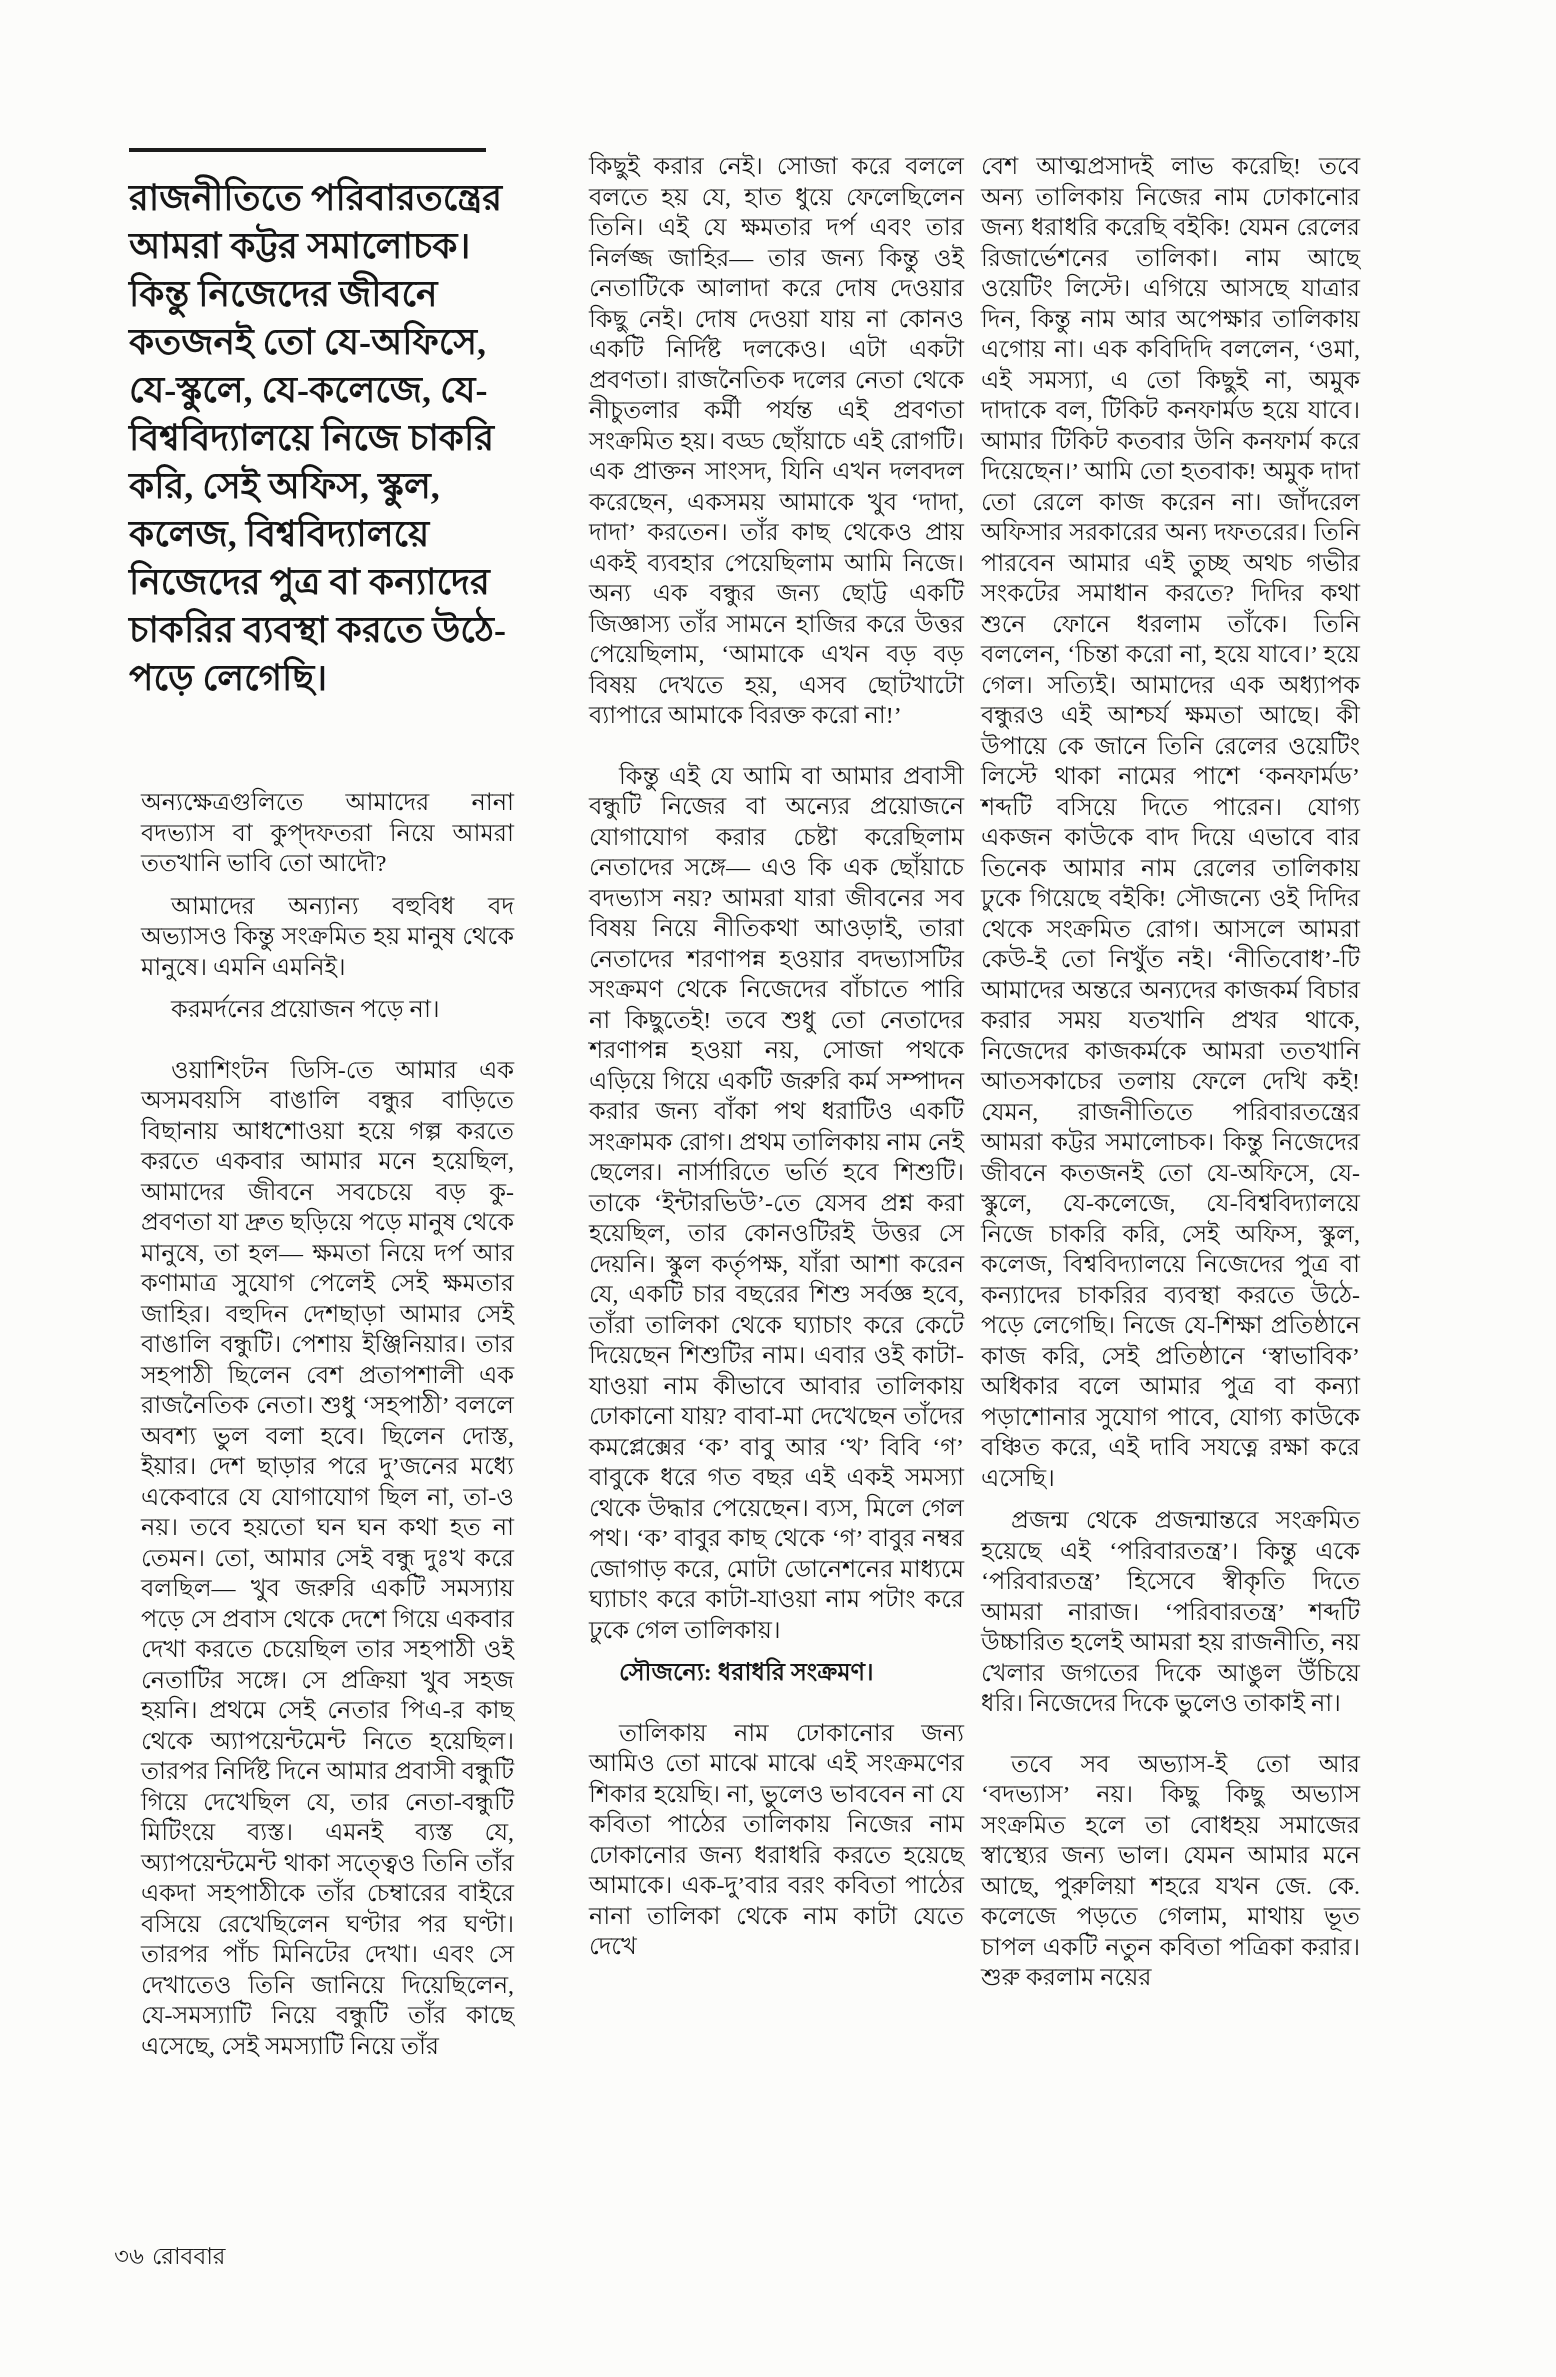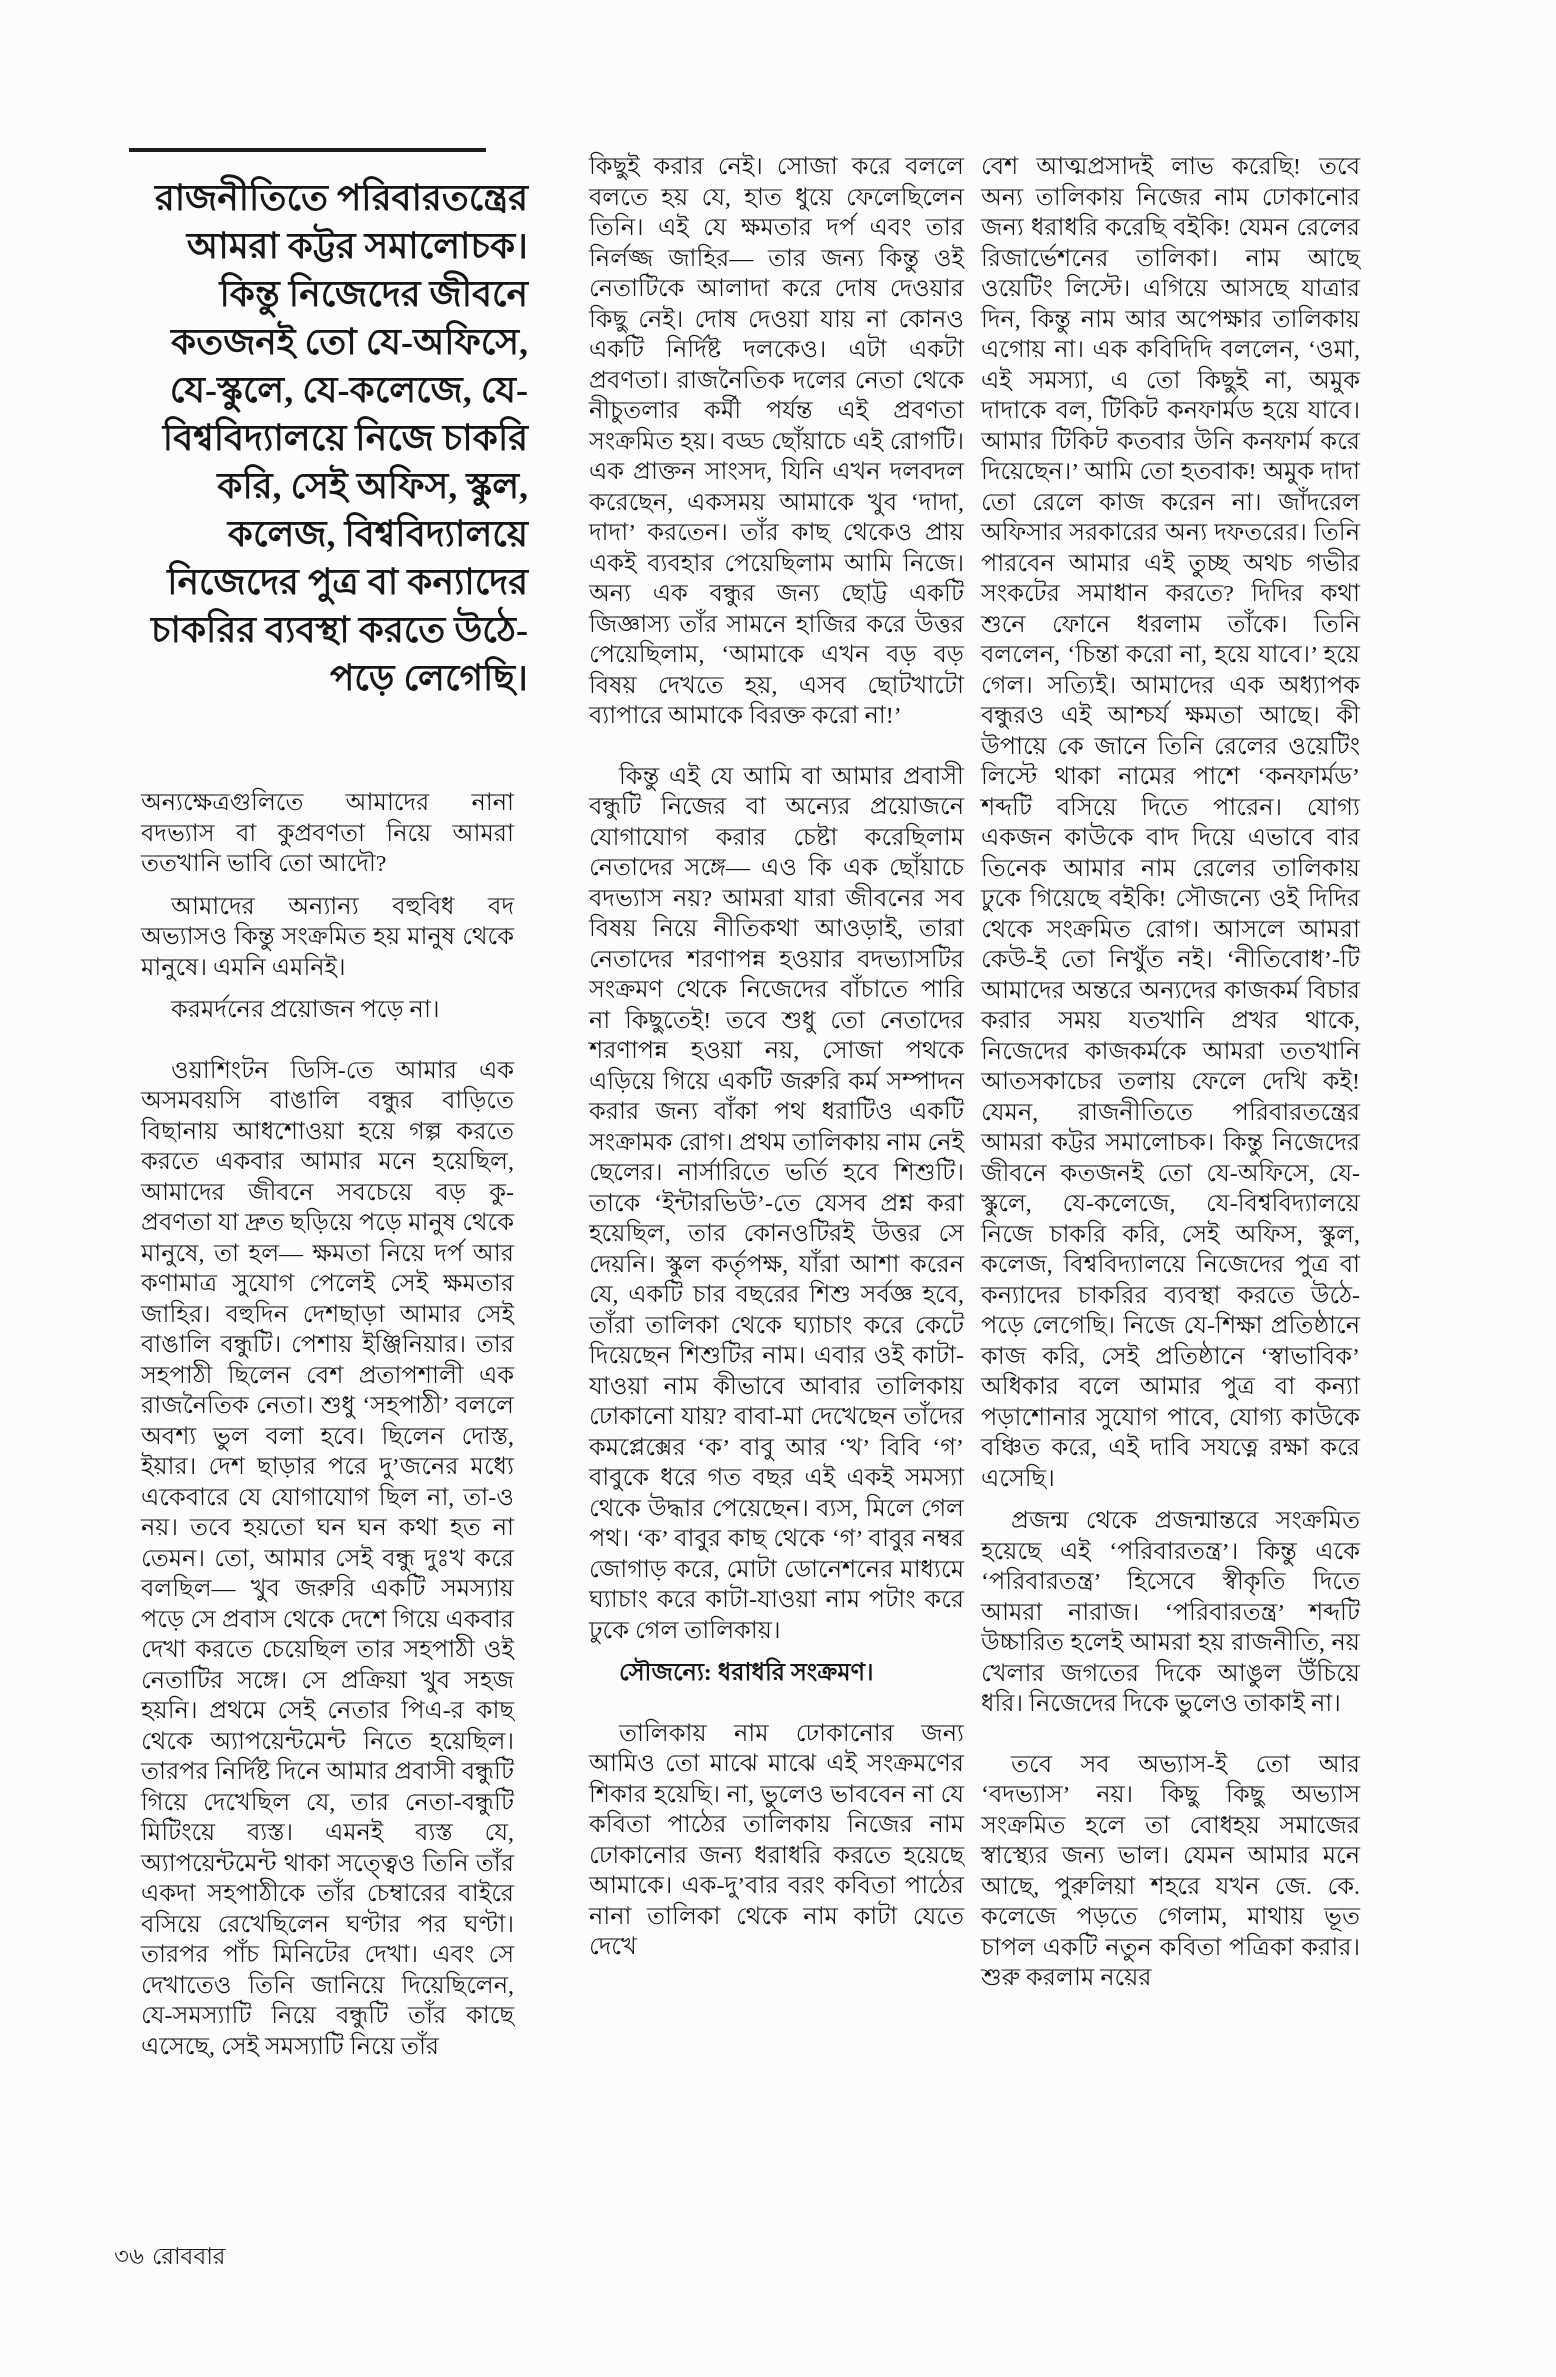--- a/index.html
+++ b/index.html
@@ -25,21 +25,21 @@
     background: #1c1c1c;
   }
   .pull-quote {
     position: absolute;
     left: 129px;
     top: 174px;
     width: 399px;
     font-size: 36px;
     line-height: 48px;
     font-weight: 700;
-    text-align: right;
+    text-align: left;
     letter-spacing: 0;
   }
   .col {
     position: absolute;
     font-size: 24px;
     line-height: 30.5px;
     text-align: justify;
     overflow: hidden;
   }
   .col p {
@@ -81,21 +81,21 @@
 <body>
 
 <div class="page">
 
   <div class="top-rule"></div>
 
   <div class="pull-quote">রাজনীতিতে পরিবারতন্ত্রের আমরা কট্টর সমালোচক। কিন্তু নিজেদের জীবনে কতজনই তো যে-অফিসে, যে-স্কুলে, যে-কলেজে, যে-বিশ্ববিদ্যালয়ে নিজে চাকরি করি, সেই অফিস, স্কুল, কলেজ, বিশ্ববিদ্যালয়ে নিজেদের পুত্র বা কন্যাদের চাকরির ব্যবস্থা করতে উঠে-পড়ে লেগেছি।</div>
 
   <div class="col col-left-body">
 
-  <p>অন্যক্ষেত্রগুলিতে আমাদের নানা বদভ্যাস বা কুপ্রবণতা নিয়ে আমরা ততখানি ভাবি তো আদৌ?</p>
+  <p>অন্যক্ষেত্রগুলিতে আমাদের নানা বদভ্যাস বা কুপ্দফতরা নিয়ে আমরা ততখানি ভাবি তো আদৌ?</p>
       <p class="indent">আমাদের অন্যান্য বহুবিধ বদ অভ্যাসও কিন্তু সংক্রমিত হয় মানুষ থেকে মানুষে। এমনি এমনিই।</p>
       <p class="indent">করমর্দনের প্রয়োজন পড়ে না।</p>
       <p class="indent space-before">ওয়াশিংটন ডিসি-তে আমার এক অসমবয়সি বাঙালি বন্ধুর বাড়িতে বিছানায় আধশোওয়া হয়ে গল্প করতে করতে একবার আমার মনে হয়েছিল, আমাদের জীবনে সবচেয়ে বড় কু-প্রবণতা যা দ্রুত ছড়িয়ে পড়ে মানুষ থেকে মানুষে, তা হল— ক্ষমতা নিয়ে দর্প আর কণামাত্র সুযোগ পেলেই সেই ক্ষমতার জাহির। বহুদিন দেশছাড়া আমার সেই বাঙালি বন্ধুটি। পেশায় ইঞ্জিনিয়ার। তার সহপাঠী ছিলেন বেশ প্রতাপশালী এক রাজনৈতিক নেতা। শুধু ‘সহপাঠী’ বললে অবশ্য ভুল বলা হবে। ছিলেন দোস্ত, ইয়ার। দেশ ছাড়ার পরে দু’জনের মধ্যে একেবারে যে যোগাযোগ ছিল না, তা-ও নয়। তবে হয়তো ঘন ঘন কথা হত না তেমন। তো, আমার সেই বন্ধু দুঃখ করে বলছিল— খুব জরুরি একটি সমস্যায় পড়ে সে প্রবাস থেকে দেশে গিয়ে একবার দেখা করতে চেয়েছিল তার সহপাঠী ওই নেতাটির সঙ্গে। সে প্রক্রিয়া খুব সহজ হয়নি। প্রথমে সেই নেতার পিএ-র কাছ থেকে অ্যাপয়েন্টমেন্ট নিতে হয়েছিল। তারপর নির্দিষ্ট দিনে আমার প্রবাসী বন্ধুটি গিয়ে দেখেছিল যে, তার নেতা-বন্ধুটি মিটিংয়ে ব্যস্ত। এমনই ব্যস্ত যে, অ্যাপয়েন্টমেন্ট থাকা সত্ত্বেও তিনি তাঁর একদা সহপাঠীকে তাঁর চেম্বারের বাইরে বসিয়ে রেখেছিলেন ঘণ্টার পর ঘণ্টা। তারপর পাঁচ মিনিটের দেখা। এবং সে দেখাতেও তিনি জানিয়ে দিয়েছিলেন, যে-সমস্যাটি নিয়ে বন্ধুটি তাঁর কাছে এসেছে, সেই সমস্যাটি নিয়ে তাঁর</p>
     </div>
 
   <div class="col col-middle">
 
   <p>কিছুই করার নেই। সোজা করে বললে বলতে হয় যে, হাত ধুয়ে ফেলেছিলেন তিনি। এই যে ক্ষমতার দর্প এবং তার নির্লজ্জ জাহির— তার জন্য কিন্তু ওই নেতাটিকে আলাদা করে দোষ দেওয়ার কিছু নেই। দোষ দেওয়া যায় না কোনও একটি নির্দিষ্ট দলকেও। এটা একটা প্রবণতা। রাজনৈতিক দলের নেতা থেকে নীচুতলার কর্মী পর্যন্ত এই প্রবণতা সংক্রমিত হয়। বড্ড ছোঁয়াচে এই রোগটি। এক প্রাক্তন সাংসদ, যিনি এখন দলবদল করেছেন, একসময় আমাকে খুব ‘দাদা, দাদা’ করতেন। তাঁর কাছ থেকেও প্রায় একই ব্যবহার পেয়েছিলাম আমি নিজে। অন্য এক বন্ধুর জন্য ছোট্ট একটি জিজ্ঞাস্য তাঁর সামনে হাজির করে উত্তর পেয়েছিলাম, ‘আমাকে এখন বড় বড় বিষয় দেখতে হয়, এসব ছোটখাটো ব্যাপারে আমাকে বিরক্ত করো না!’</p>
       <p class="indent space-before">কিন্তু এই যে আমি বা আমার প্রবাসী বন্ধুটি নিজের বা অন্যের প্রয়োজনে যোগাযোগ করার চেষ্টা করেছিলাম নেতাদের সঙ্গে— এও কি এক ছোঁয়াচে বদভ্যাস নয়? আমরা যারা জীবনের সব বিষয় নিয়ে নীতিকথা আওড়াই, তারা নেতাদের শরণাপন্ন হওয়ার বদভ্যাসটির সংক্রমণ থেকে নিজেদের বাঁচাতে পারি না কিছুতেই! তবে শুধু তো নেতাদের শরণাপন্ন হওয়া নয়, সোজা পথকে এড়িয়ে গিয়ে একটি জরুরি কর্ম সম্পাদন করার জন্য বাঁকা পথ ধরাটিও একটি সংক্রামক রোগ। প্রথম তালিকায় নাম নেই ছেলের। নার্সারিতে ভর্তি হবে শিশুটি। তাকে ‘ইন্টারভিউ’-তে যেসব প্রশ্ন করা হয়েছিল, তার কোনওটিরই উত্তর সে দেয়নি। স্কুল কর্তৃপক্ষ, যাঁরা আশা করেন যে, একটি চার বছরের শিশু সর্বজ্ঞ হবে, তাঁরা তালিকা থেকে ঘ্যাচাং করে কেটে দিয়েছেন শিশুটির নাম। এবার ওই কাটা-যাওয়া নাম কীভাবে আবার তালিকায় ঢোকানো যায়? বাবা-মা দেখেছেন তাঁদের কমপ্লেক্সের ‘ক’ বাবু আর ‘খ’ বিবি ‘গ’ বাবুকে ধরে গত বছর এই একই সমস্যা থেকে উদ্ধার পেয়েছেন। ব্যস, মিলে গেল পথ। ‘ক’ বাবুর কাছ থেকে ‘গ’ বাবুর নম্বর জোগাড় করে, মোটা ডোনেশনের মাধ্যমে ঘ্যাচাং করে কাটা-যাওয়া নাম পটাং করে ঢুকে গেল তালিকায়।</p>
       <p class="indent em">সৌজন্যে: ধরাধরি সংক্রমণ।</p>

